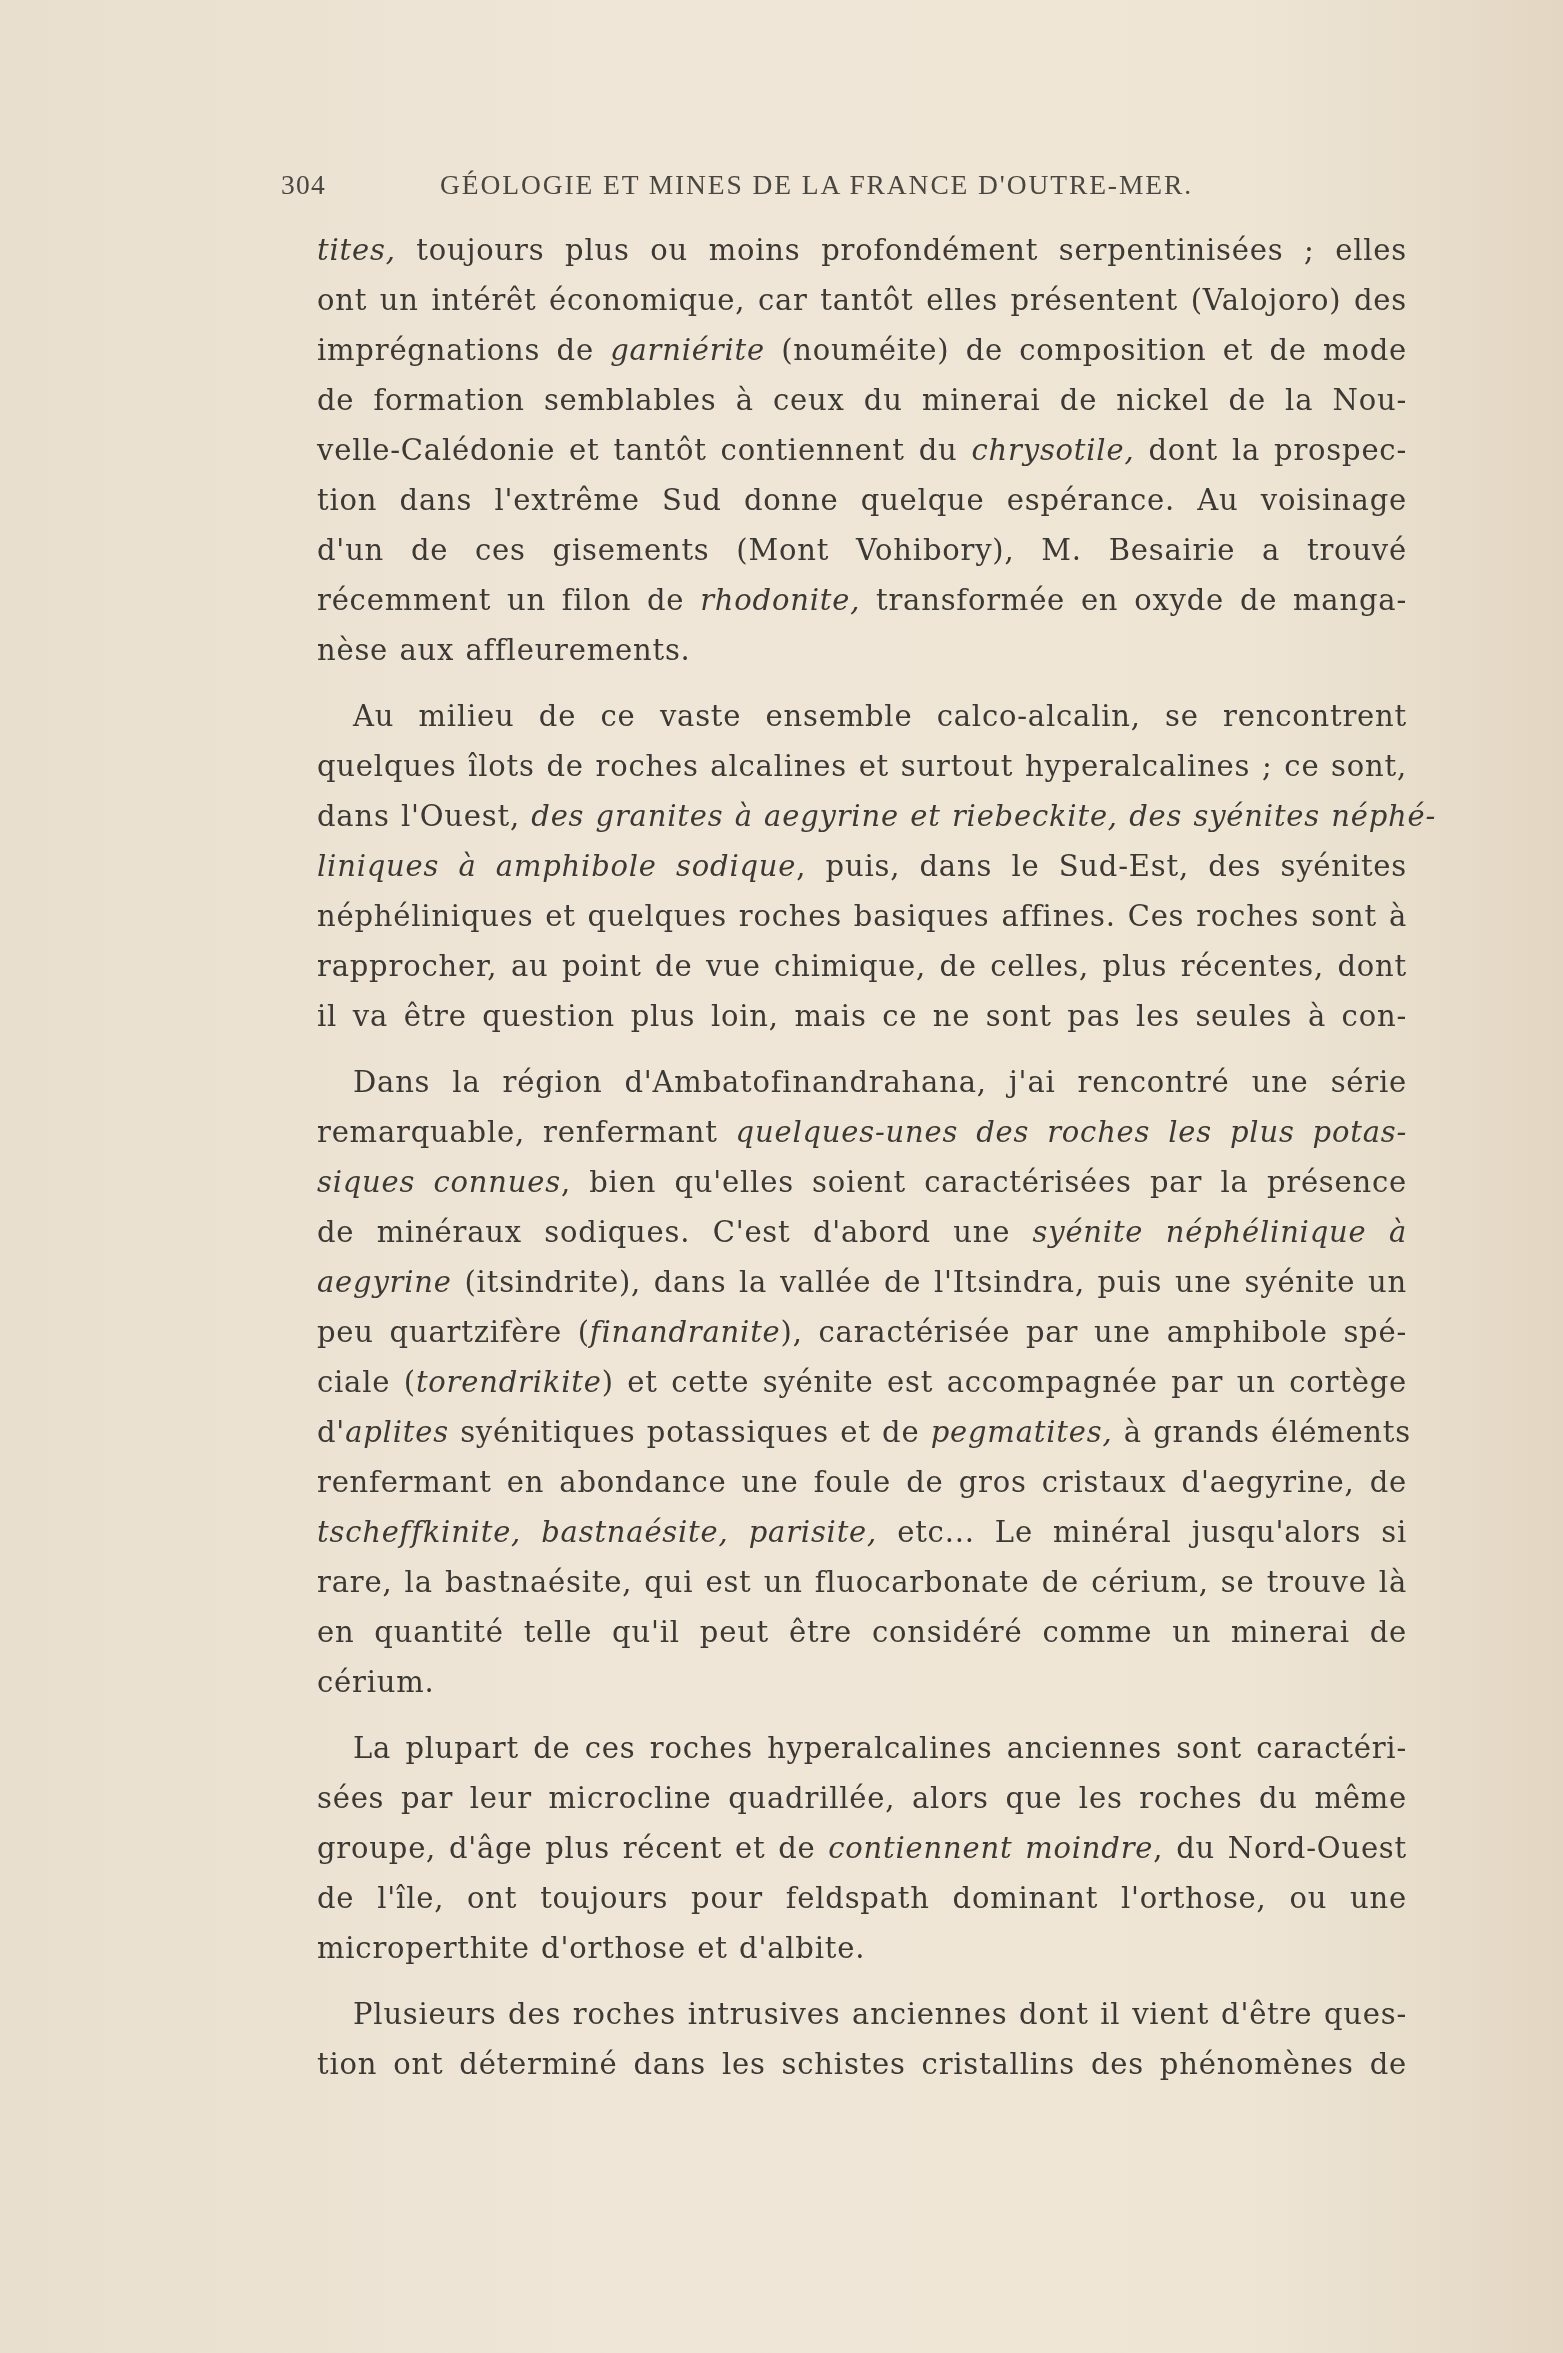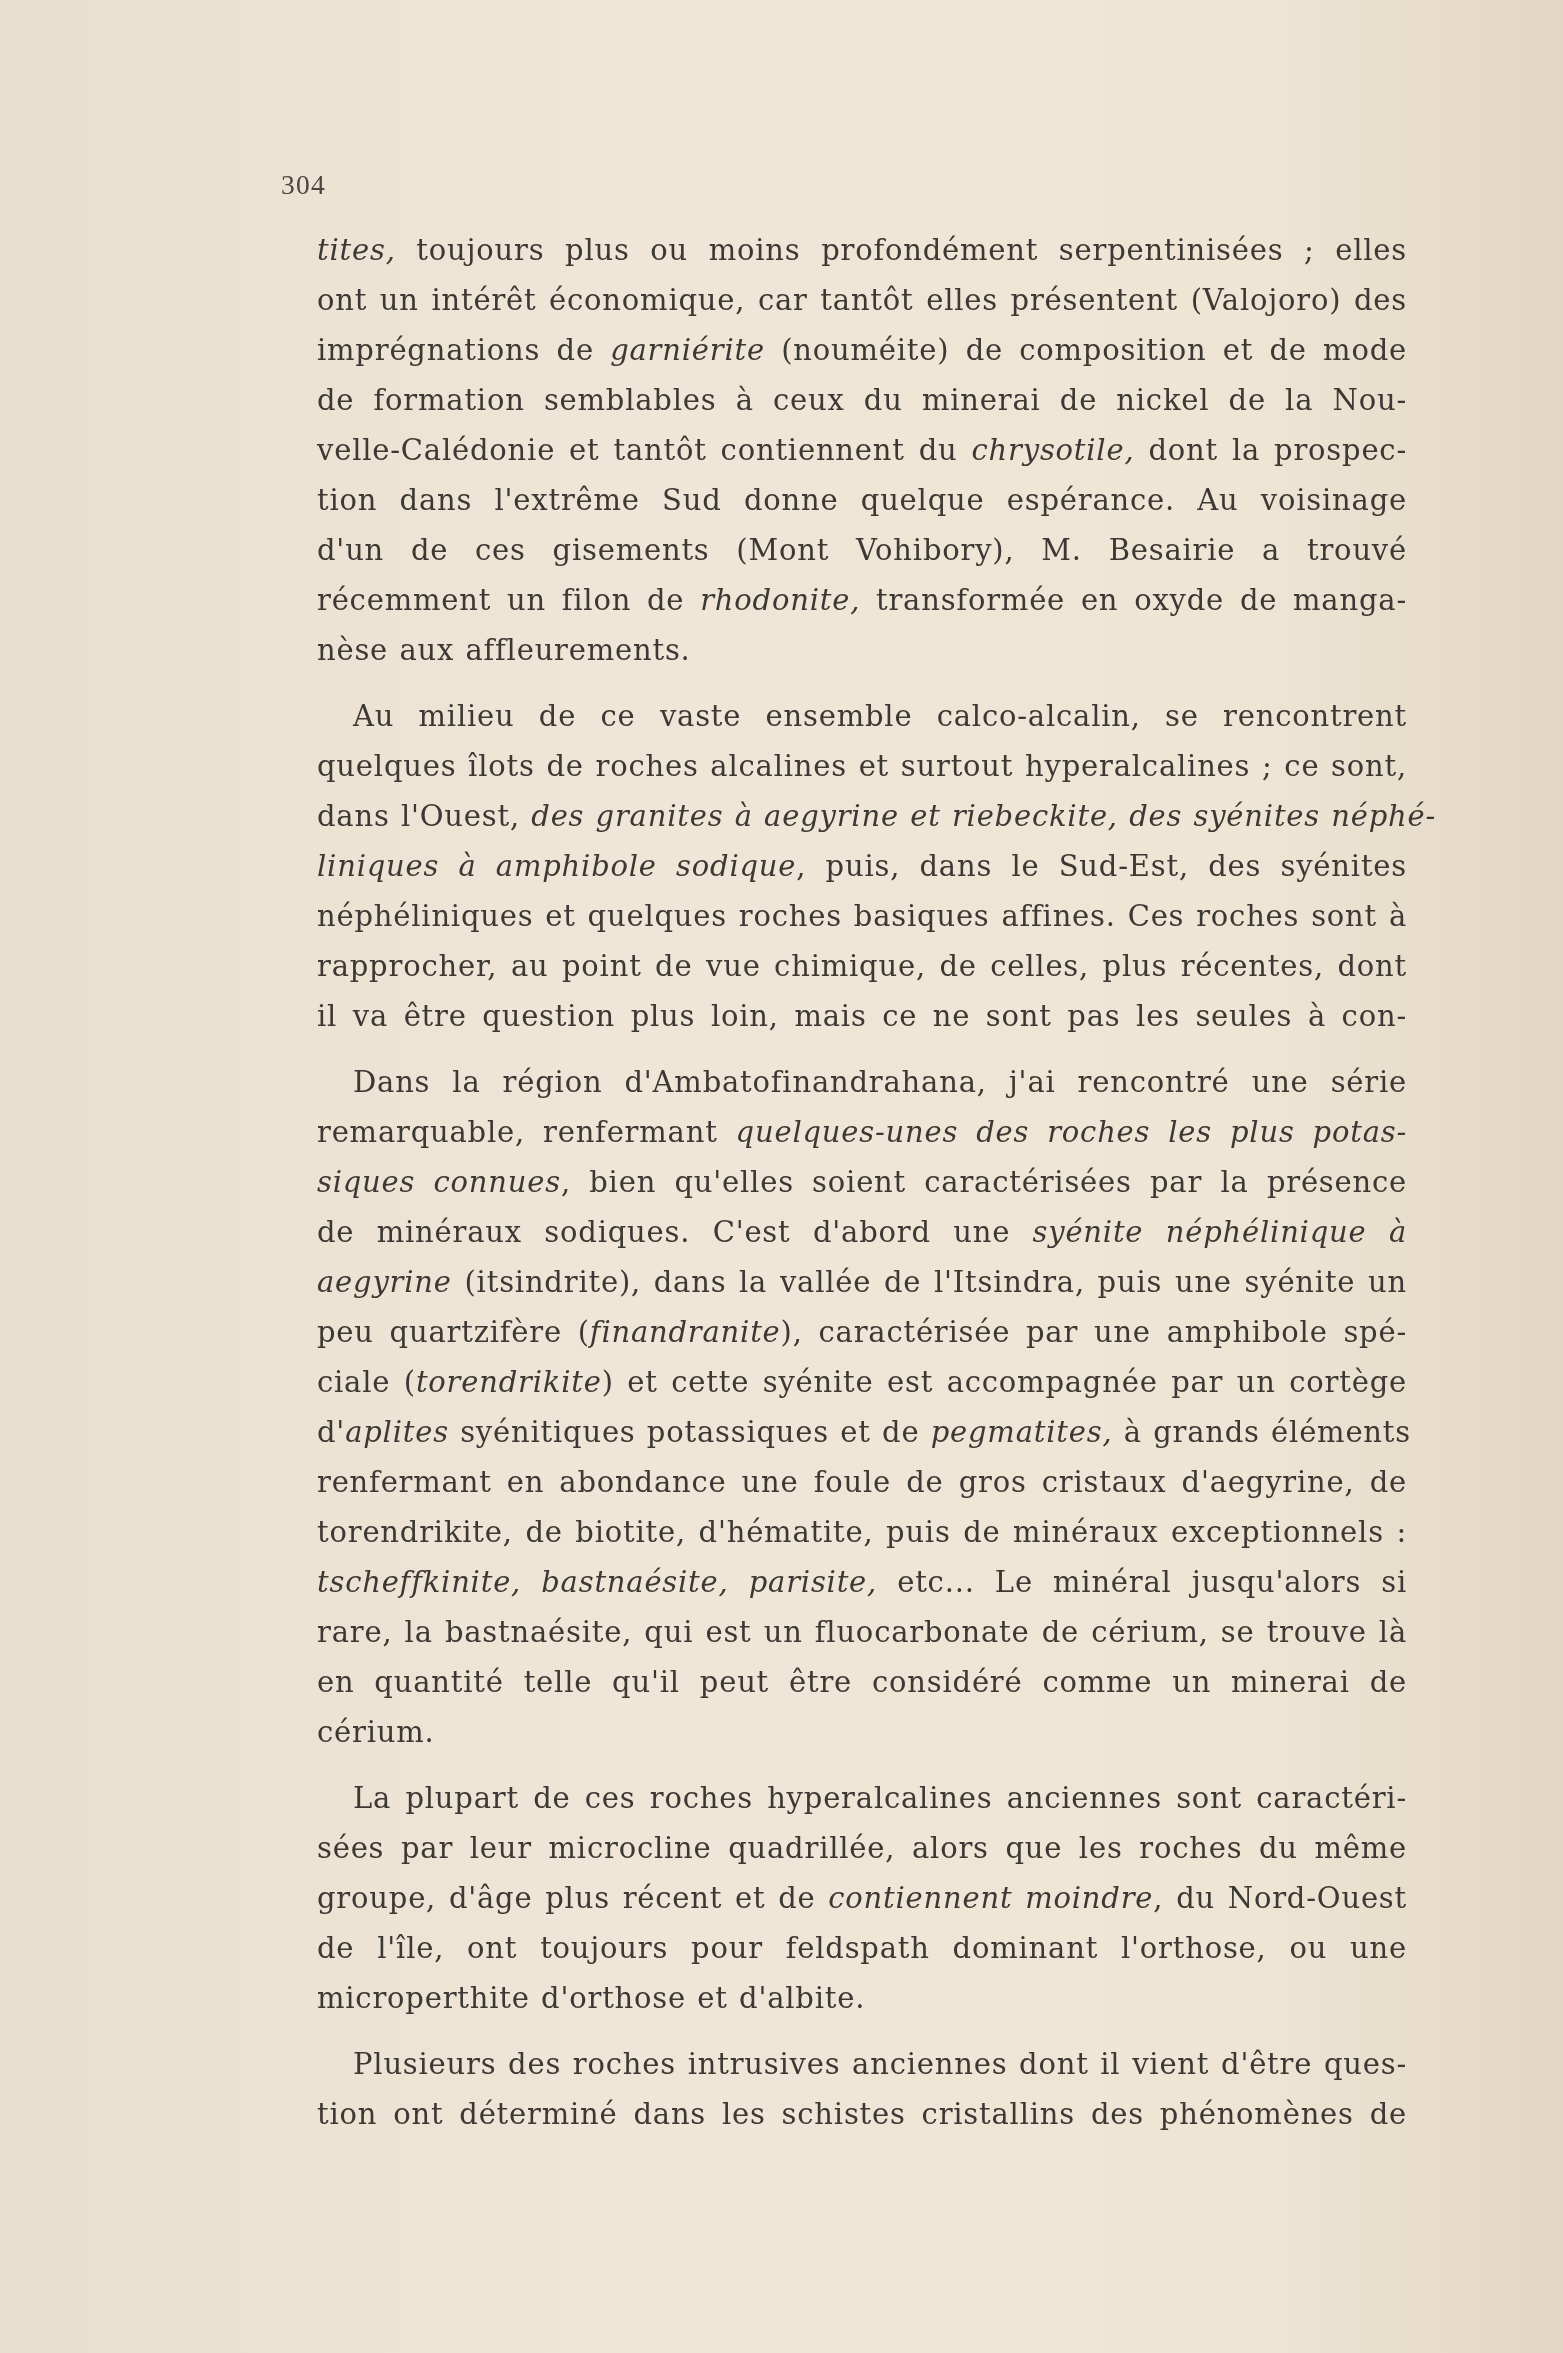--- a/index.html
+++ b/index.html
@@ -31,20 +31,21 @@
   .line.last { text-align-last:left; }
   em { font-style:italic; }
   .indent { padding-left:36px; }
 </style>
 </head>
 <body>
 
 <div class="page">
   <div class="running-head">
     <span class="pno">304</span>
+    <span class="title">GÉOLOGIE ET MINES DE LA FRANCE D'OUTRE-MER.</span>
   </div>
   <div class="body-text" id="body-text">
       <div class="para">
         <span class="line"><em>tites,</em><span> toujours plus ou moins profondément serpentinisées ; elles</span></span>
         <span class="line"><span>ont un intérêt économique, car tantôt elles présentent (Valojoro) des</span></span>
         <span class="line"><span>imprégnations de </span><em>garniérite</em><span> (nouméite) de composition et de mode</span></span>
         <span class="line"><span>de formation semblables à ceux du minerai de nickel de la Nou-</span></span>
         <span class="line"><span>velle-Calédonie et tantôt contiennent du </span><em>chrysotile,</em><span> dont la prospec-</span></span>
         <span class="line"><span>tion dans l'extrême Sud donne quelque espérance. Au voisinage</span></span>
         <span class="line"><span>d'un de ces gisements (Mont Vohibory), M. Besairie a trouvé</span></span>
@@ -63,21 +64,20 @@
       <div class="para">
         <span class="line indent"><span>Dans la région d'Ambatofinandrahana, j'ai rencontré une série</span></span>
         <span class="line"><span>remarquable, renfermant </span><em>quelques-unes des roches les plus potas-</em></span>
         <span class="line"><em>siques connues</em><span>, bien qu'elles soient caractérisées par la présence</span></span>
         <span class="line"><span>de minéraux sodiques. C'est d'abord une </span><em>syénite néphélinique à</em></span>
         <span class="line"><em>aegyrine</em><span> (itsindrite), dans la vallée de l'Itsindra, puis une syénite un</span></span>
         <span class="line"><span>peu quartzifère (</span><em>finandranite</em><span>), caractérisée par une amphibole spé-</span></span>
         <span class="line"><span>ciale (</span><em>torendrikite</em><span>) et cette syénite est accompagnée par un cortège</span></span>
         <span class="line"><span>d'</span><em>aplites</em><span> syénitiques potassiques et de </span><em>pegmatites,</em><span> à grands éléments</span></span>
         <span class="line"><span>renfermant en abondance une foule de gros cristaux d'aegyrine, de</span></span>
-        <span class="line"><span>torendrikite, de biotite, d'hématite, puis de minéraux exceptionnels :</span></span>
         <span class="line"><em>tscheffkinite, bastnaésite, parisite,</em><span> etc... Le minéral jusqu'alors si</span></span>
         <span class="line"><span>rare, la bastnaésite, qui est un fluocarbonate de cérium, se trouve là</span></span>
         <span class="line"><span>en quantité telle qu'il peut être considéré comme un minerai de</span></span>
         <span class="line last"><span>cérium.</span></span>
       </div>
       <div class="para">
         <span class="line indent"><span>La plupart de ces roches hyperalcalines anciennes sont caractéri-</span></span>
         <span class="line"><span>sées par leur microcline quadrillée, alors que les roches du même</span></span>
         <span class="line"><span>groupe, d'âge plus récent et de </span><em>contiennent moindre</em><span>, du Nord-Ouest</span></span>
         <span class="line"><span>de l'île, ont toujours pour feldspath dominant l'orthose, ou une</span></span>

